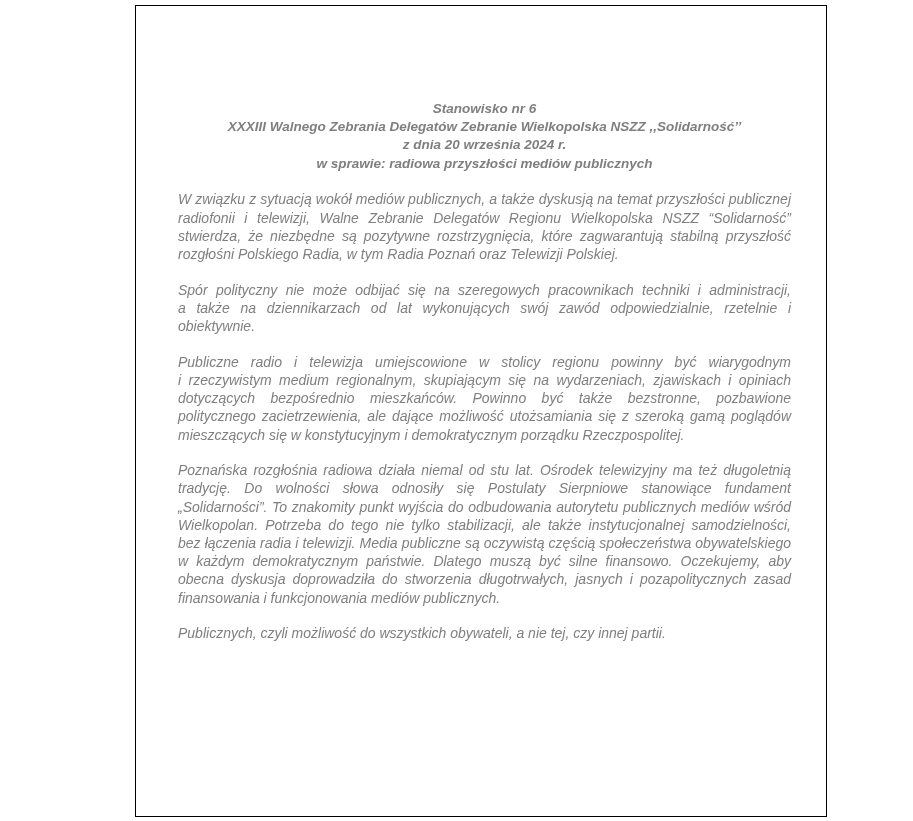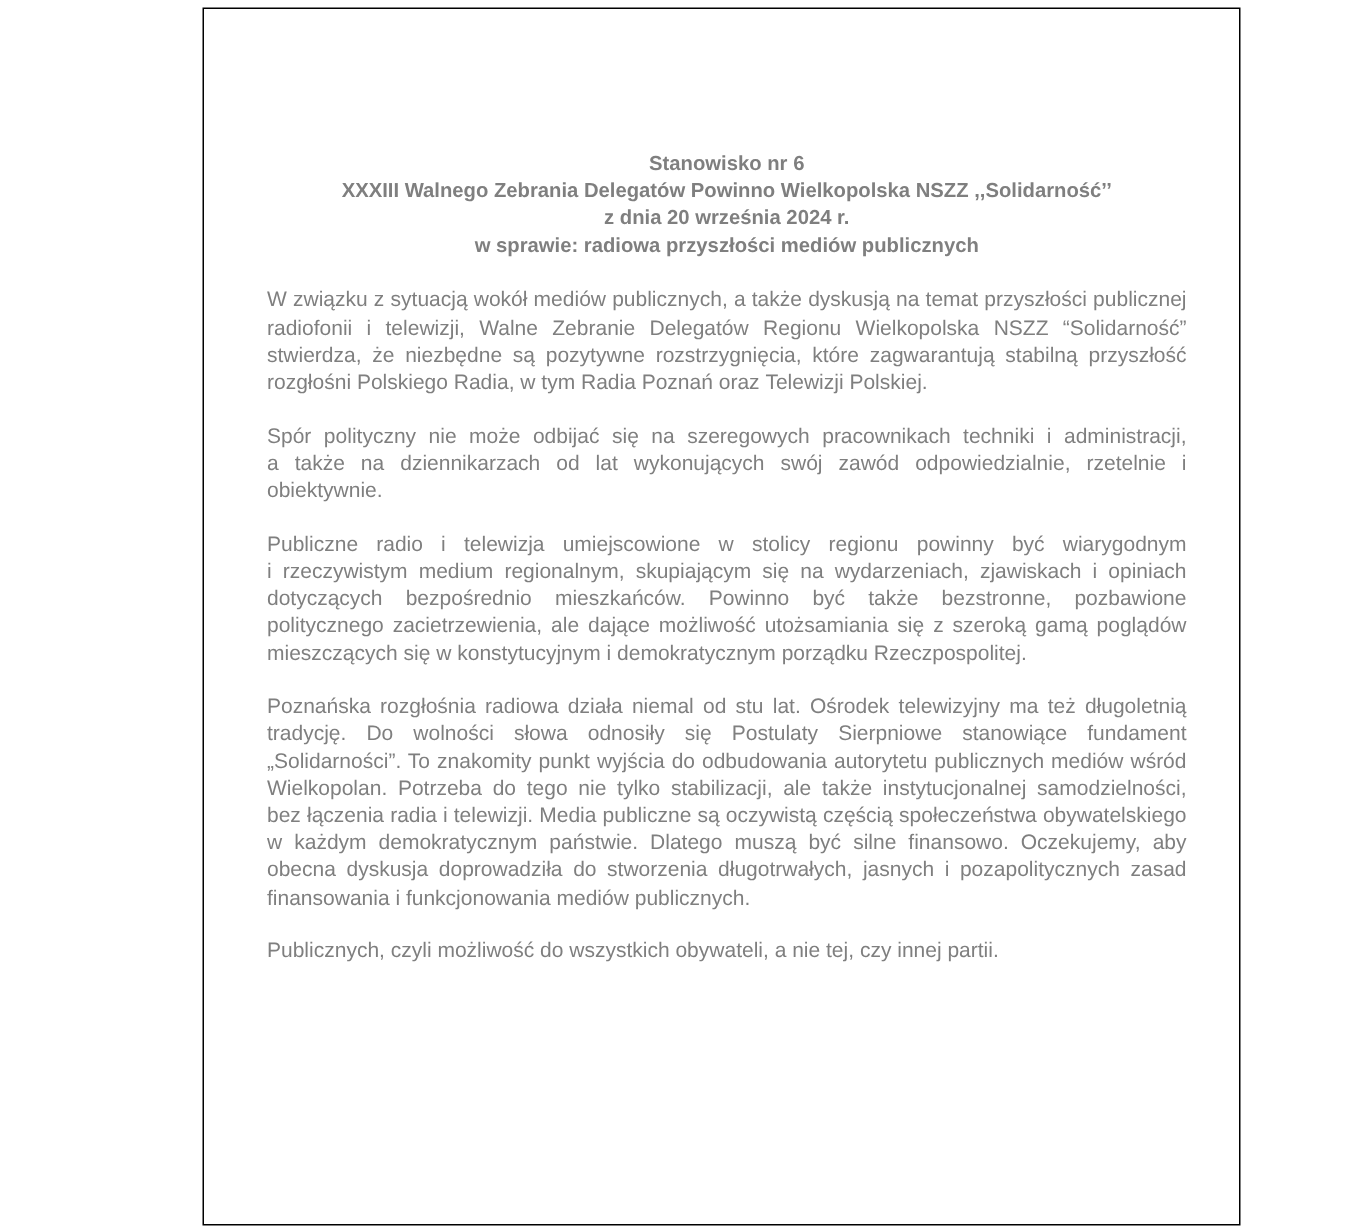--- a/index.html
+++ b/index.html
@@ -1,20 +1,20 @@
 <!DOCTYPE html>
 <html style="--text-color: #7f7f7f; --page-bg: #ffffff; --border-color: #000000;"><head>
 <meta charset="utf-8">
 <style>
   :root {
     --text-color: #7f7f7f;
     --page-bg: #ffffff;
     --border-color: #000000;
   }
-  * { box-sizing: border-box; }
+  * { box-sizing: border-box; font-style: italic; }
   html, body {
     margin: 0;
     padding: 0;
     background: #ffffff;
   }
   body {
     width: 913px;
     height: 821px;
     position: relative;
     font-family: "Liberation Sans", sans-serif;
@@ -49,21 +49,21 @@
     margin-top: 6px;
   }
 </style>
 </head>
 <body>
 
 <div class="page">
 
   <div class="heading">
     <div>Stanowisko nr 6</div>
-    <div>XXXIII Walnego Zebrania Delegatów Powinno Wielkopolska NSZZ ,,Solidarność’’</div>
+    <div>XXXIII Walnego Zebrania Delegatów Zebranie Wielkopolska NSZZ ,,Solidarność’’</div>
     <div>z dnia 20 września 2024 r.</div>
     <div>w sprawie: radiowa przyszłości mediów publicznych</div>
   </div>
 
   <div class="body-text">
     <p>W związku z sytuacją wokół mediów publicznych, a także dyskusją na temat przyszłości publicznej radiofonii i telewizji, Walne Zebranie Delegatów Regionu Wielkopolska NSZZ “Solidarność” stwierdza, że niezbędne są pozytywne rozstrzygnięcia, które zagwarantują stabilną przyszłość rozgłośni Polskiego Radia, w&nbsp;tym Radia Poznań oraz&nbsp;Telewizji Polskiej.</p>
     <p>Spór polityczny nie&nbsp;może odbijać się na&nbsp;szeregowych pracownikach techniki i&nbsp;administracji, a&nbsp;także na&nbsp;dziennikarzach od&nbsp;lat wykonujących swój zawód odpowiedzialnie, rzetelnie i obiektywnie.</p>
     <p>Publiczne radio i telewizja umiejscowione w&nbsp;stolicy regionu powinny być wiarygodnym i&nbsp;rzeczywistym medium regionalnym, skupiającym się na&nbsp;wydarzeniach, zjawiskach i&nbsp;opiniach dotyczących bezpośrednio mieszkańców. Powinno być także bezstronne, pozbawione politycznego zacietrzewienia, ale&nbsp;dające możliwość utożsamiania się z&nbsp;szeroką gamą poglądów mieszczących się w&nbsp;konstytucyjnym i&nbsp;demokratycznym porządku Rzeczpospolitej.</p>
     <p class="gap-above">Poznańska rozgłośnia radiowa działa niemal od&nbsp;stu lat. Ośrodek telewizyjny ma&nbsp;też długoletnią tradycję. Do wolności słowa odnosiły się Postulaty Sierpniowe stanowiące fundament „Solidarności”. To&nbsp;znakomity punkt wyjścia do&nbsp;odbudowania autorytetu publicznych mediów wśród Wielkopolan. Potrzeba do tego nie tylko stabilizacji, ale także instytucjonalnej samodzielności, bez&nbsp;łączenia radia i&nbsp;telewizji. Media publiczne są&nbsp;oczywistą częścią społeczeństwa obywatelskiego w&nbsp;każdym demokratycznym państwie. Dlatego muszą być silne finansowo. Oczekujemy, aby obecna dyskusja doprowadziła do&nbsp;stworzenia długotrwałych, jasnych i&nbsp;pozapolitycznych zasad finansowania i funkcjonowania mediów publicznych.</p>
     <p>Publicznych, czyli możliwość do wszystkich obywateli, a nie tej, czy innej partii.</p>

